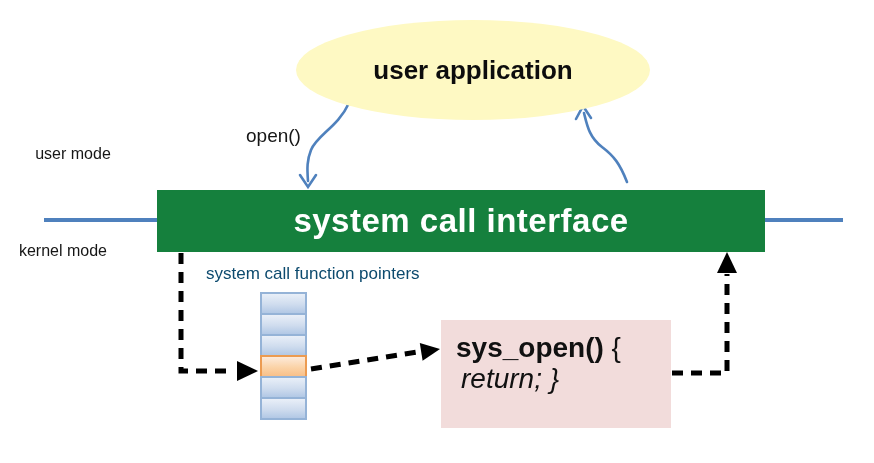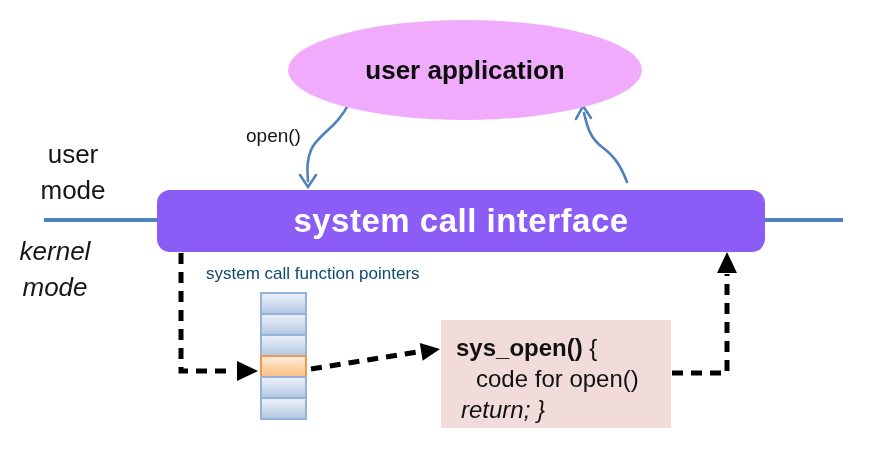--- a/index.html
+++ b/index.html
@@ -1,42 +1,42 @@
 <!DOCTYPE html>
 <html><head>
 <meta charset="utf-8">
 <style>
   html,body{margin:0;padding:0;background:#fff;}
   .canvas{position:relative;width:874px;height:463px;background:#ffffff;
           font-family:"Liberation Sans",sans-serif;color:#111;overflow:hidden;}
   .abs{position:absolute;}
 
-  .mode-label{width:100px;text-align:center;font-size:26px;line-height:36px;color:#161616;}
+  .mode-label{width:100px;text-align:center;font-size:16px;line-height:36px;color:#161616;}
   .mode-divider{height:4px;background:#4f81bd;}
 
-  .sci-bar{left:157px;top:190px;width:608px;height:62px;background:#8b5cf6;
-           display:flex;align-items:center;justify-content:center;border-radius:13px;}
+  .sci-bar{left:157px;top:190px;width:608px;height:62px;background:#15803d;
+           display:flex;align-items:center;justify-content:center;}
   .sci-bar span{color:#ffffff;font-weight:bold;font-size:33px;letter-spacing:0.5px;}
 
-  .user-app{left:288px;top:20px;width:354px;height:100px;background:#f0abfc;
+  .user-app{left:296px;top:20px;width:354px;height:100px;background:#fef9c3;
             border-radius:50%;display:flex;align-items:center;justify-content:center;}
   .user-app span{font-weight:bold;font-size:26px;color:#0d0d0d;}
 
   .small-label{font-size:19px;color:#161616;white-space:nowrap;}
   .caption-label{font-size:17px;color:#0c4a6e;white-space:nowrap;}
 
   .fp-table{left:260px;top:292px;width:47px;}
   .fp-cell{height:19px;border:2px solid #95b3d7;margin-top:-2px;
            background:linear-gradient(180deg,#e9eff8 0%,#cfdcee 55%,#b2c8e5 100%);}
   .fp-cell:first-child{margin-top:0;}
   .fp-cell.highlight{border-color:#ec9b51;
            background:linear-gradient(180deg,#fdeada 0%,#fbd3a7 55%,#f9c089 100%);}
 
   .code-box{left:441px;top:320px;width:230px;height:108px;background:#f2dcdb;
-            font-size:24px;line-height:31px;padding-top:12px;box-sizing:border-box;}
+            font-size:28px;line-height:31px;padding-top:12px;box-sizing:border-box;}
   .code-line1{padding-left:15px;}
   .code-line1 b{font-weight:bold;}
   .code-line2{padding-left:35px;}
   .code-line3{padding-left:20px;font-style:italic;}
 
   svg{position:absolute;left:0;top:0;}
 </style>
 </head>
 <body>
 
@@ -64,21 +64,21 @@
       <polygon points="440,349 422.6,360.8 419.8,343" fill="#000"></polygon>
     </g>
 
     <g>
       <path d="M672,373 L727,373 L727,274" stroke="#000" stroke-width="5" fill="none" stroke-dasharray="11 8"></path>
       <polygon points="727,252 717,273 737,273" fill="#000"></polygon>
     </g>
   </svg>
 
   <div class="abs mode-label" style="left:23px;top:136px;">user mode</div>
-  <div class="abs mode-label" style="left:5px;top:233px;font-style:italic;">kernel mode</div>
+  <div class="abs mode-label" style="left:13px;top:233px;">kernel mode</div>
   <div class="abs mode-divider" style="left:44px;top:218px;width:113px;"></div>
   <div class="abs mode-divider" style="left:765px;top:218px;width:78px;"></div>
 
   <div class="abs user-app">
     <span>user application</span>
   </div>
 
   <div class="abs small-label" style="left:246px;top:125px;">open()</div>
 
   <div class="abs sci-bar">
@@ -91,17 +91,16 @@
     <div class="fp-cell"></div>
     <div class="fp-cell"></div>
     <div class="fp-cell"></div>
     <div class="fp-cell highlight"></div>
     <div class="fp-cell"></div>
     <div class="fp-cell"></div>
   </div>
 
   <div class="abs code-box">
     <div class="code-line1"><b>sys_open()</b><span> {</span></div>
-    <div class="code-line2">code for open()</div>
     <div class="code-line3">return; }</div>
   </div>
 
 </div>
 
 </body></html>

